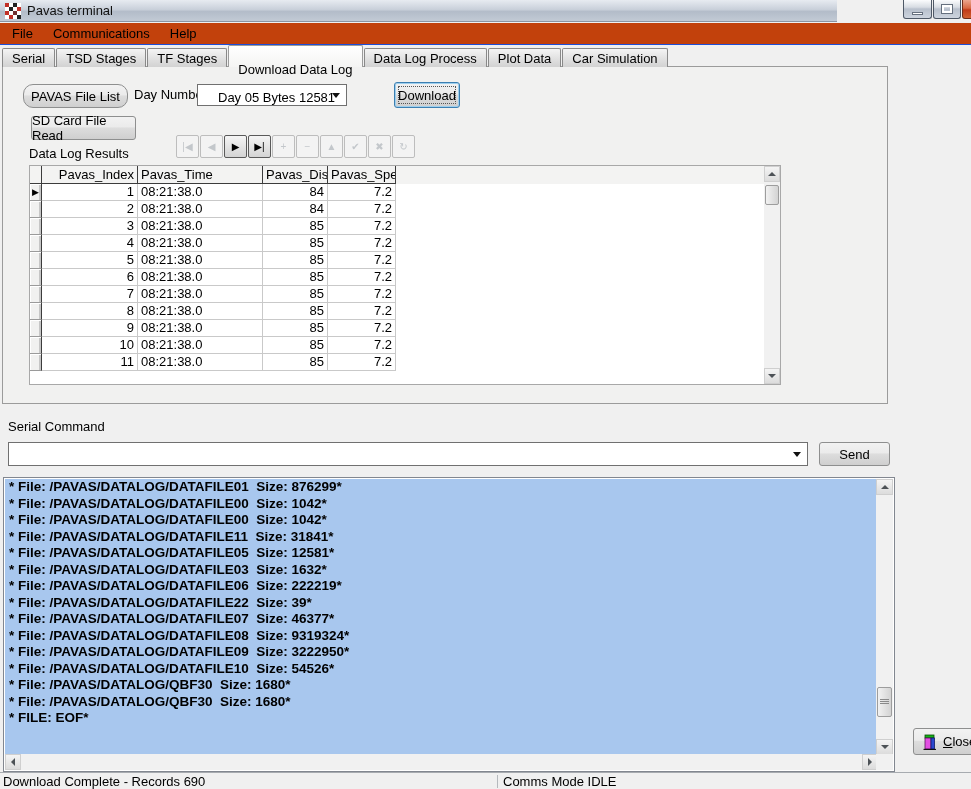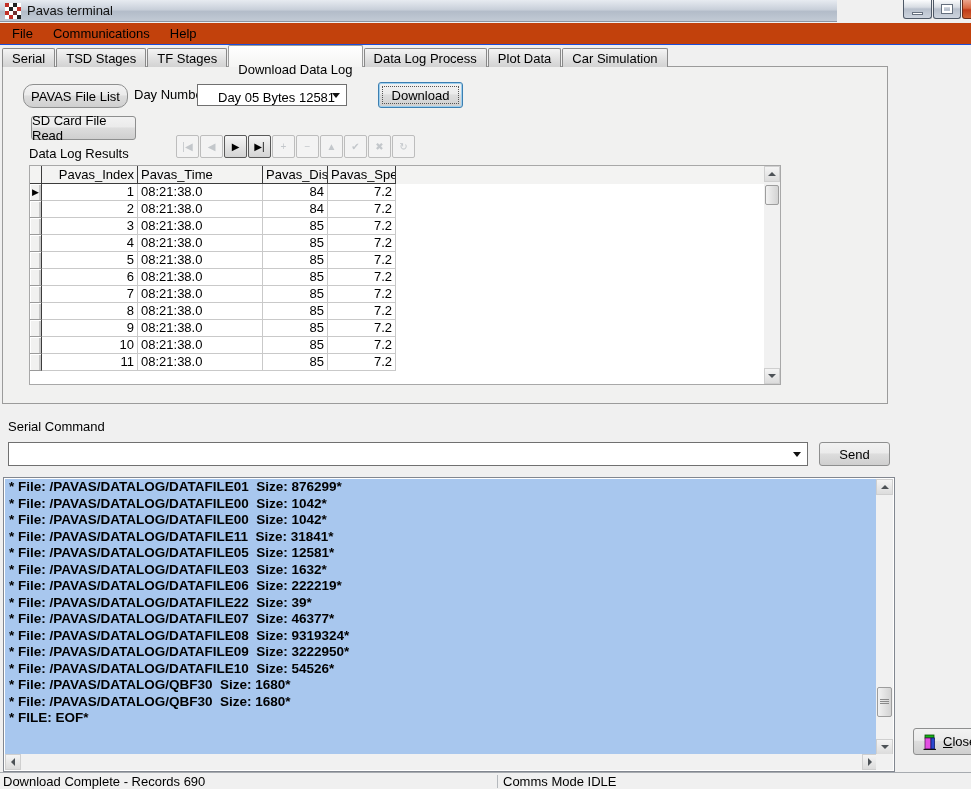--- a/index.html
+++ b/index.html
@@ -75,21 +75,21 @@
   .btn {
     border:1px solid #8e8f8f; border-radius:3px;
     background:linear-gradient(#f2f2f2,#ebebeb 45%,#dddddd 50%,#cfcfcf);
     font-family:"Liberation Sans",sans-serif; font-size:13px; color:#000;
     display:flex; align-items:center; justify-content:center;
     position:absolute; cursor:default;
   }
   .btn-pavas { left:20px; top:17px; width:105px; height:24px;border-radius:10px; }
   .btn-sd    { left:28px; top:49px; width:105px; height:24px; }
   .btn-download {
-    left:375px; top:15px; width:85px; height:26px;
+    left:391px; top:15px; width:66px; height:26px;
     border:1px solid #3c7fb1;
     box-shadow:0 0 0 1px #9ecfee inset;
   }
   .btn-download::after {
     content:""; position:absolute; left:3px; top:3px; right:3px; bottom:3px;
     border:1px dotted #555;
   }
 
   .lbl { position:absolute; white-space:nowrap; }
   .lbl-daynum { left:131px; top:20px; }

